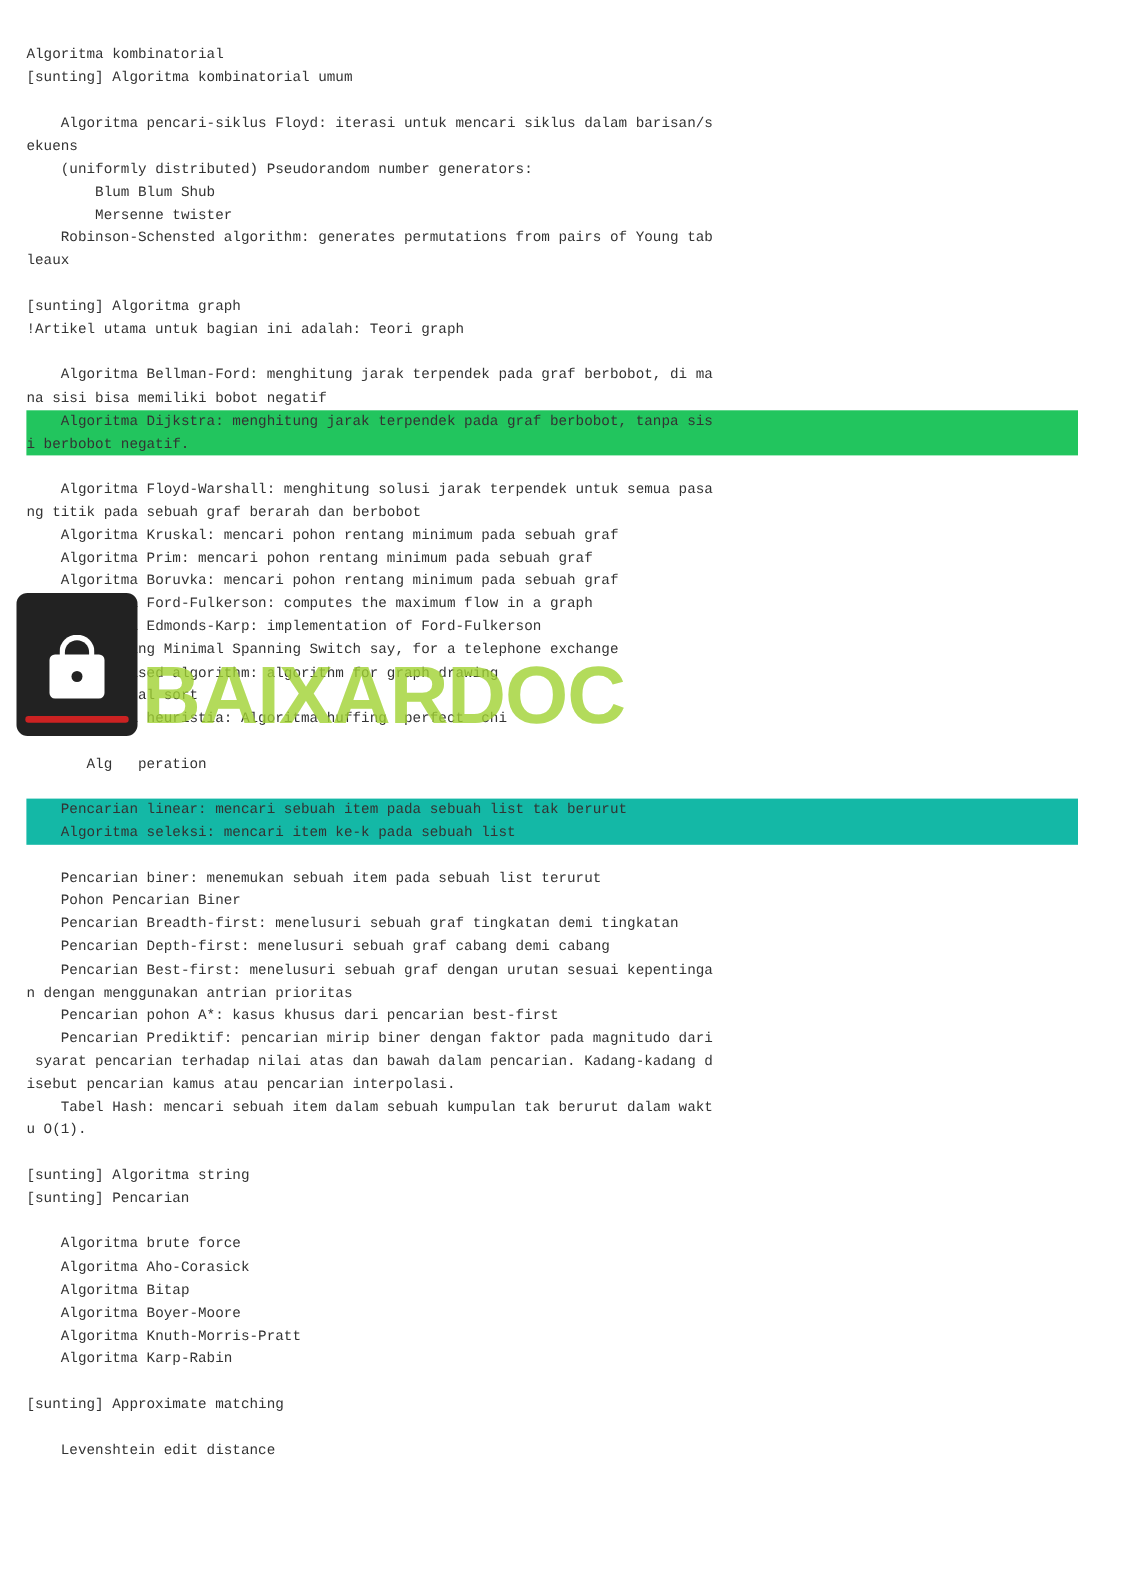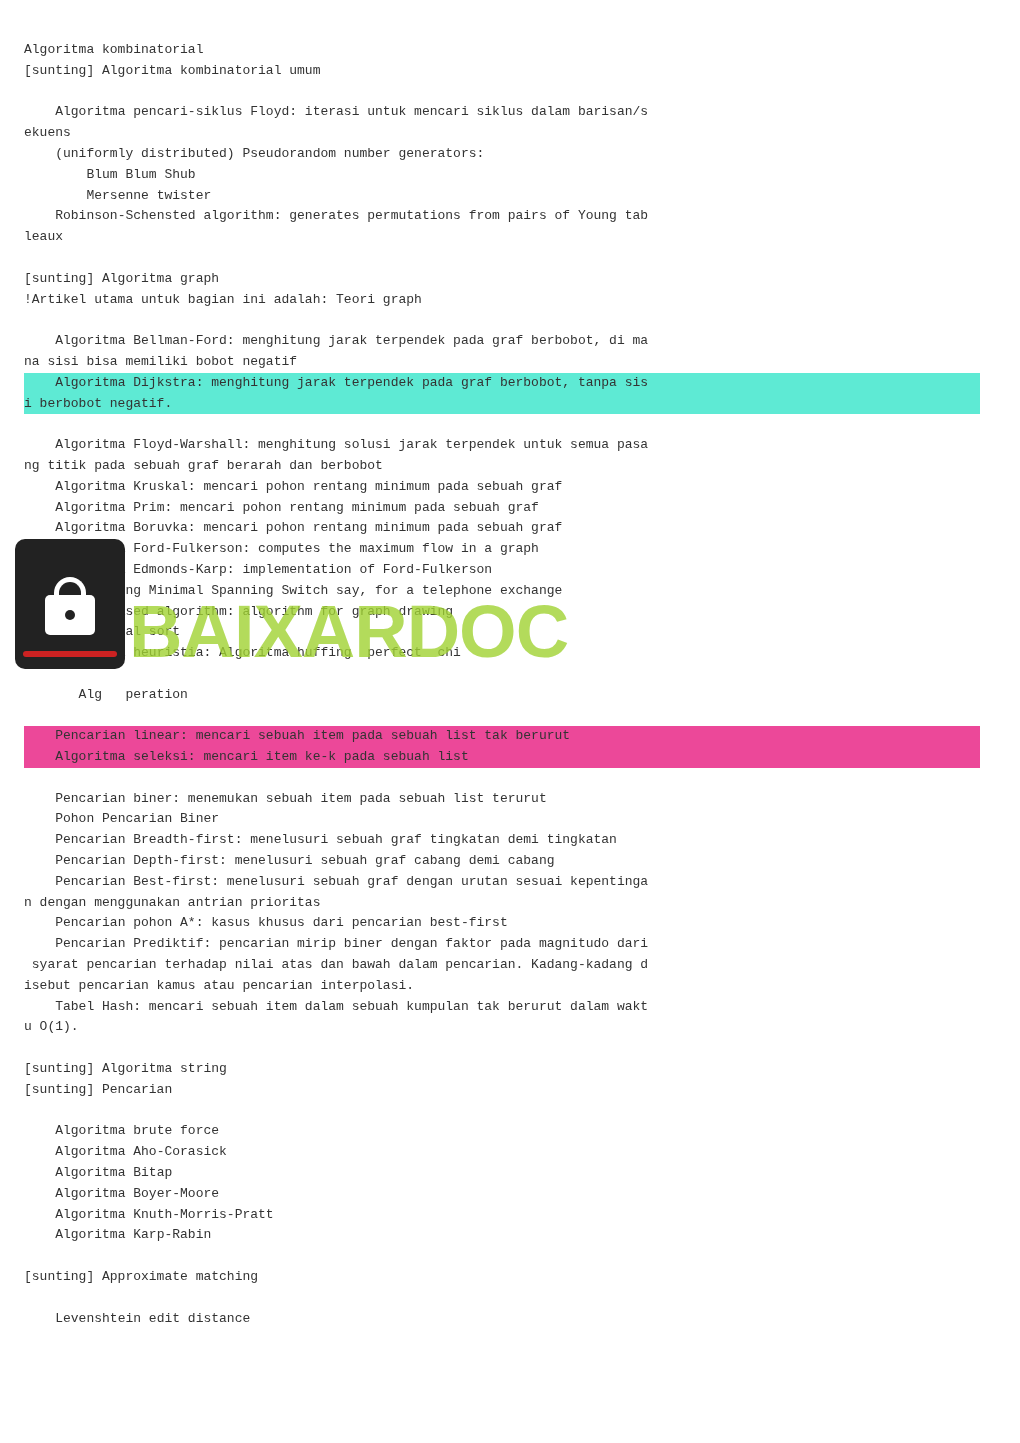--- a/index.html
+++ b/index.html
@@ -53,37 +53,37 @@
         Blum Blum Shub
         Mersenne twister
     Robinson-Schensted algorithm: generates permutations from pairs of Young tab
 leaux
 
 [sunting] Algoritma graph
 !Artikel utama untuk bagian ini adalah: Teori graph
 
     Algoritma Bellman-Ford: menghitung jarak terpendek pada graf berbobot, di ma
 na sisi bisa memiliki bobot negatif
-</span><span style="background-color:#5eead4; display:block;">    Algoritma Dijkstra: menghitung jarak terpendek pada graf berbobot, tanpa sis
+</span><span style="background-color:#22c55e; display:block;">    Algoritma Dijkstra: menghitung jarak terpendek pada graf berbobot, tanpa sis
 i berbobot negatif.</span>
 <span>    Algoritma Floyd-Warshall: menghitung solusi jarak terpendek untuk semua pasa
 ng titik pada sebuah graf berarah dan berbobot
     Algoritma Kruskal: mencari pohon rentang minimum pada sebuah graf
     Algoritma Prim: mencari pohon rentang minimum pada sebuah graf
     Algoritma Boruvka: mencari pohon rentang minimum pada sebuah graf
     Algoritma Ford-Fulkerson: computes the maximum flow in a graph
     Algoritma Edmonds-Karp: implementation of Ford-Fulkerson
     Nonblocking Minimal Spanning Switch say, for a telephone exchange
     Spring based algorithm: algorithm for graph drawing
     Topological sort
     Algoritma heuristia: Algoritma huffing  perfect  chi
 
        Alg   peration
 
-</span><span style="background-color:#ec4899; display:block;">    Pencarian linear: mencari sebuah item pada sebuah list tak berurut
+</span><span style="background-color:#14b8a6; display:block;">    Pencarian linear: mencari sebuah item pada sebuah list tak berurut
     Algoritma seleksi: mencari item ke-k pada sebuah list</span>
 <span>    Pencarian biner: menemukan sebuah item pada sebuah list terurut
     Pohon Pencarian Biner
     Pencarian Breadth-first: menelusuri sebuah graf tingkatan demi tingkatan
     Pencarian Depth-first: menelusuri sebuah graf cabang demi cabang
     Pencarian Best-first: menelusuri sebuah graf dengan urutan sesuai kepentinga
 n dengan menggunakan antrian prioritas
     Pencarian pohon A*: kasus khusus dari pencarian best-first
     Pencarian Prediktif: pencarian mirip biner dengan faktor pada magnitudo dari
  syarat pencarian terhadap nilai atas dan bawah dalam pencarian. Kadang-kadang d

